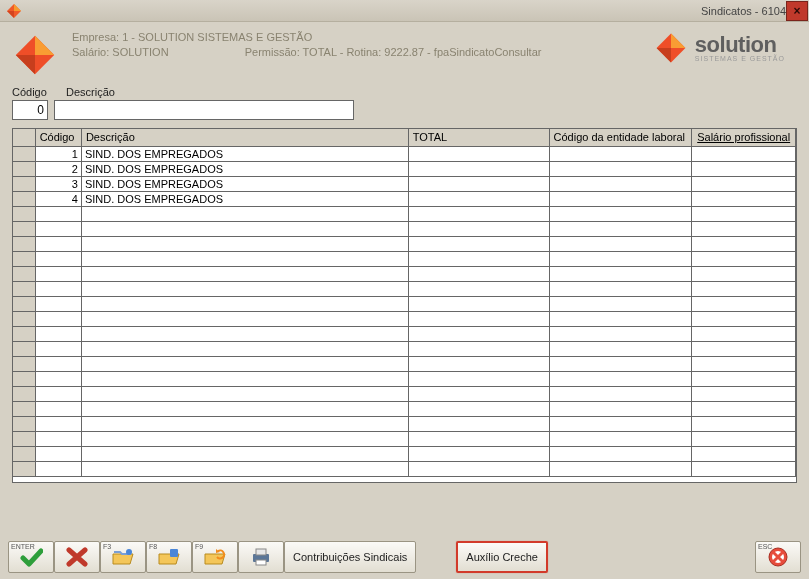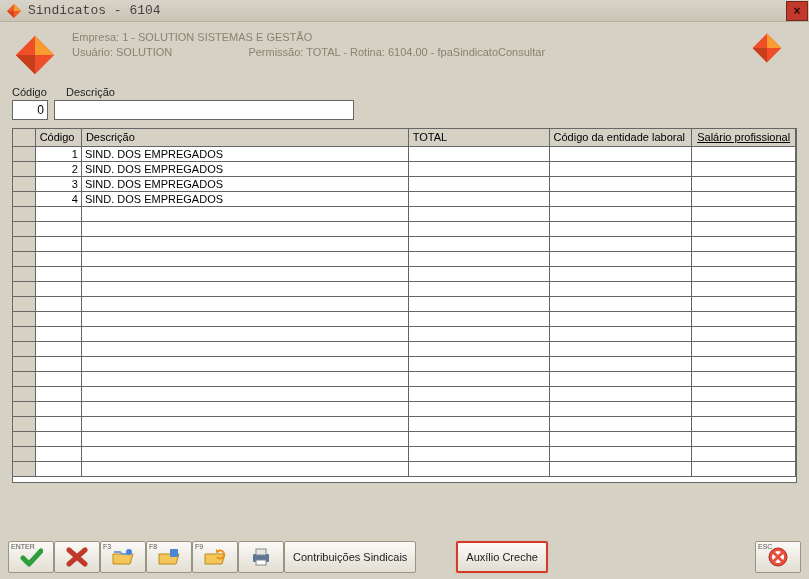--- a/index.html
+++ b/index.html
@@ -25,24 +25,23 @@
     display: flex;
     align-items: center;
     position: relative;
   }
   .titlebar .app-icon {
     width: 16px; height: 16px;
     margin: 0 6px;
   }
   .titlebar .title {
     flex: 1;
-    text-align: left;
+    text-align: right;
     color: #444;
-    font-size: 13px;
-    font-family: Liberation Mono, monospace;
+    font-size: 11px;
   }
   .titlebar .close-btn {
     width: 22px; height: 20px;
     margin-right: 1px;
     background: #c0392b;
     border: 1px solid #7a241b;
     display: flex;
     align-items: center;
     justify-content: center;
     color: #2b0a06;
@@ -221,31 +220,35 @@
     <span class="left-logo">
       <svg viewBox="0 0 48 48" width="46" height="46">
         <polygon points="24,4 44,24 24,44 4,24" fill="#ef4e28"></polygon>
         <polygon points="24,4 44,24 24,24" fill="#f99d33"></polygon>
         <polygon points="4,24 24,24 24,44" fill="#c73e1d"></polygon>
       </svg>
     </span>
     <div class="info-text">
       <div>Empresa: 1 - SOLUTION SISTEMAS E GESTÃO</div>
       <div>
-        <span>Usuário: SOLUTION</span>
+        <span>Salário: SOLUTION</span>
         <span style="display:inline-block; width:70px;"></span>
-        <span>Permissão: TOTAL - Rotina: 6104.00 - fpaSindicatoConsultar</span>
+        <span>Permissão: TOTAL - Rotina: 9222.87 - fpaSindicatoConsultar</span>
       </div>
     </div>
     <div class="solution-logo">
       <svg viewBox="0 0 40 40" width="36" height="36">
         <polygon points="20,4 36,20 20,36 4,20" fill="#ef4e28"></polygon>
         <polygon points="20,4 36,20 20,20" fill="#f99d33"></polygon>
         <polygon points="4,20 20,20 20,36" fill="#c73e1d"></polygon>
       </svg>
+      <div class="solution-logo-text">
+        <div class="brand">solution</div>
+        <div class="tagline">SISTEMAS E GESTÃO</div>
+      </div>
     </div>
   </div>
 
   <div class="filter-area">
     <div class="filter-labels">
       <span class="lbl-codigo">Código</span>
       <span>Descrição</span>
     </div>
     <div class="filter-inputs">
       <input class="codigo-input" type="text" value="0" style="">

